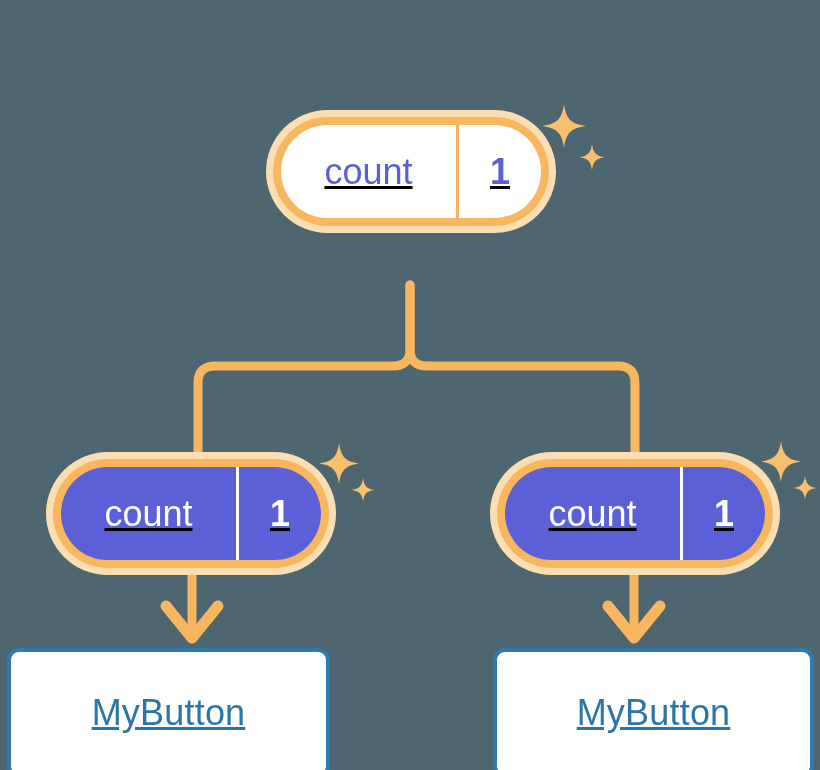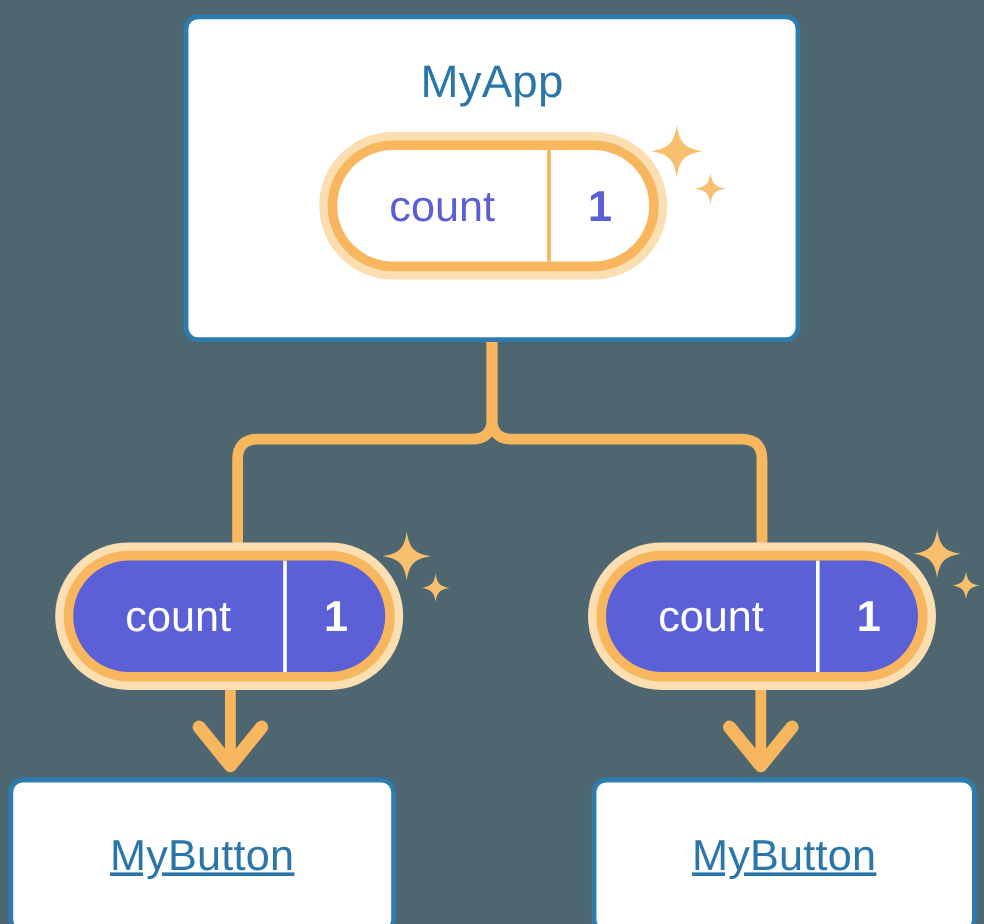--- a/index.html
+++ b/index.html
@@ -93,20 +93,21 @@
     z-index: 1;
   }
   .pill-body {
     position: absolute;
     left: 15px; top: 15px; right: 15px; bottom: 15px;
     border-radius: 999px;
     display: flex;
     align-items: stretch;
     overflow: hidden;
     z-index: 2;
+    text-decoration: underline;
   }
   .pill-key, .pill-val {
     display: flex;
     align-items: center;
     justify-content: center;
     font-size: 36px;
     font-weight: 400;
     white-space: nowrap;
   }
   .pill-val { font-weight: 700; }
@@ -175,23 +176,20 @@
              Q 635 366 635 383
              L 635 452" fill="none" stroke="#f8b75f" stroke-width="9" stroke-linecap="round" stroke-linejoin="round"></path>
 
     <line x1="192" y1="575" x2="192" y2="638" stroke="#f8b75f" stroke-width="9" stroke-linecap="butt"></line>
     <path d="M 166 606 L 192 638 L 218 606" fill="none" stroke="#f8b75f" stroke-width="11" stroke-linecap="round" stroke-linejoin="round"></path>
 
     <line x1="634" y1="575" x2="634" y2="638" stroke="#f8b75f" stroke-width="9" stroke-linecap="butt"></line>
     <path d="M 608 606 L 634 638 L 660 606" fill="none" stroke="#f8b75f" stroke-width="11" stroke-linecap="round" stroke-linejoin="round"></path>
   </svg>
 
-  <div id="app-card" class="card">
-    <div class="card-title">MyApp</div>
-  </div>
 
   <div id="pill-app" class="pill">
     <span class="pill-glow"></span>
     <span class="pill-ring"></span>
     <span class="pill-body">
       <span class="pill-key">count</span>
       <span class="pill-val">1</span>
     </span>
   </div>
 

